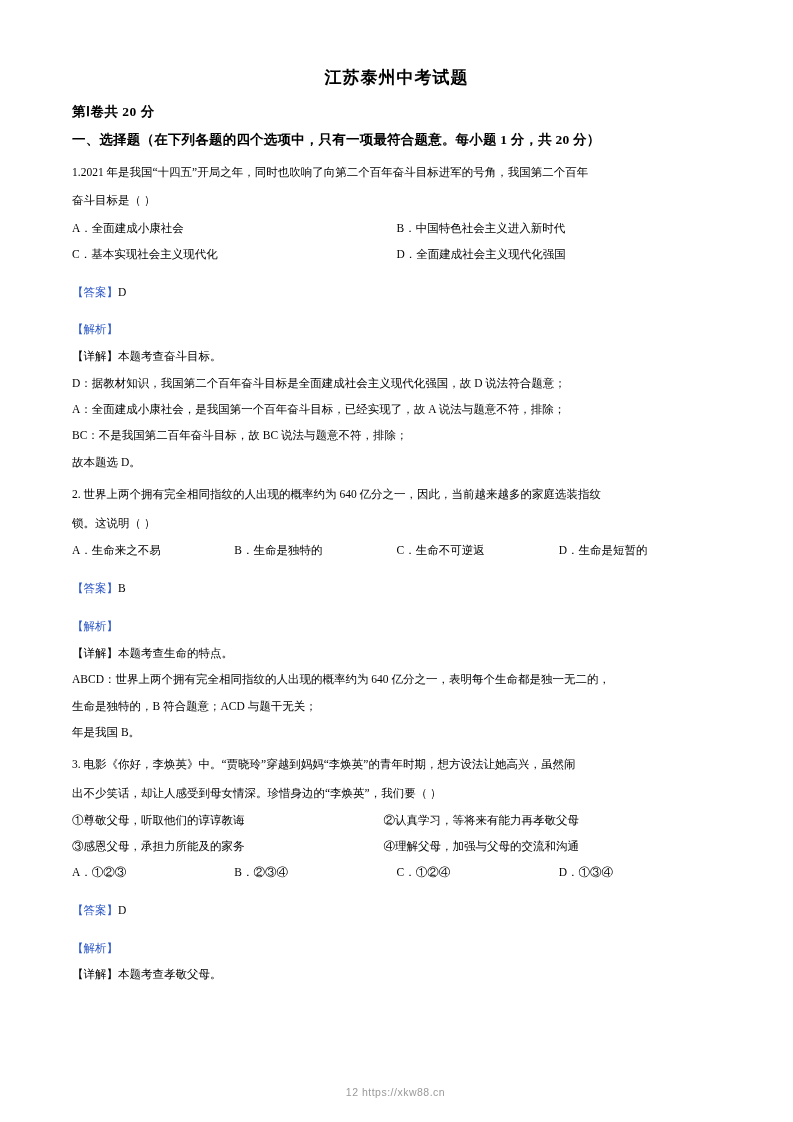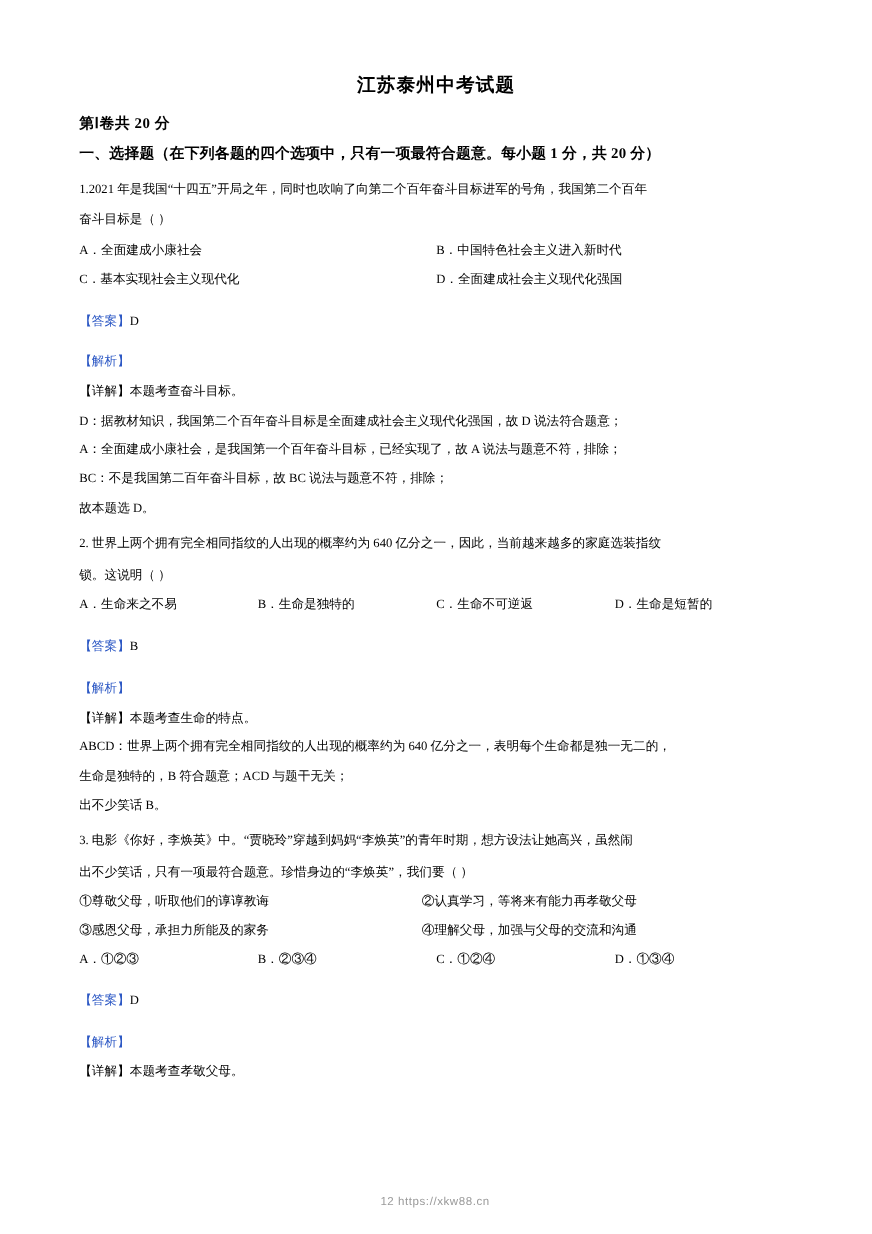--- a/index.html
+++ b/index.html
@@ -147,31 +147,31 @@
       <span class="tag">【答案】</span><span class="ans-letter">B</span>
     </div>
     <div class="tagline">
       <span class="tag">【解析】</span>
     </div>
     <div class="explain">
       <span class="lead">【详解】</span><span>本题考查生命的特点。</span>
     </div>
     <div class="explain">ABCD：世界上两个拥有完全相同指纹的人出现的概率约为 640 亿分之一，表明每个生命都是独一无二的，</div>
     <div class="explain">生命是独特的，B 符合题意；ACD 与题干无关；</div>
-    <div class="explain">出不少笑话 B。</div>
+    <div class="explain">年是我国 B。</div>
   </div>
 
   <div class="blankline"></div>
 
   <div>
     <div class="qtext">
       <span>3.</span>
       <span>电影《你好，李焕英》中。“贾晓玲”穿越到妈妈“李焕英”的青年时期，想方设法让她高兴，虽然闹</span>
     </div>
-    <div class="qtext">出不少笑话，只有一项最符合题意。珍惜身边的“李焕英”，我们要（        ）</div>
+    <div class="qtext">出不少笑话，却让人感受到母女情深。珍惜身边的“李焕英”，我们要（        ）</div>
     <div class="opts-row two-wide">
       <div>①尊敬父母，听取他们的谆谆教诲</div>
       <div>②认真学习，等将来有能力再孝敬父母</div>
     </div>
     <div class="opts-row two-wide">
       <div>③感恩父母，承担力所能及的家务</div>
       <div>④理解父母，加强与父母的交流和沟通</div>
     </div>
     <div class="opts-row four">
       <div>A．①②③</div>

